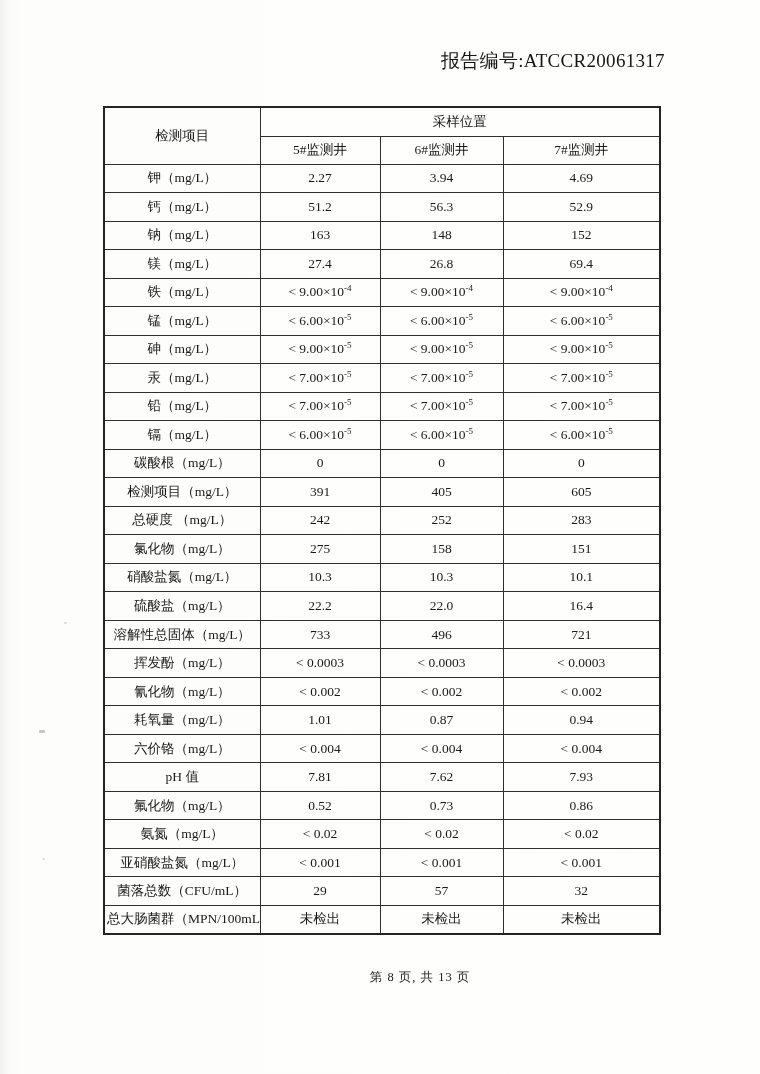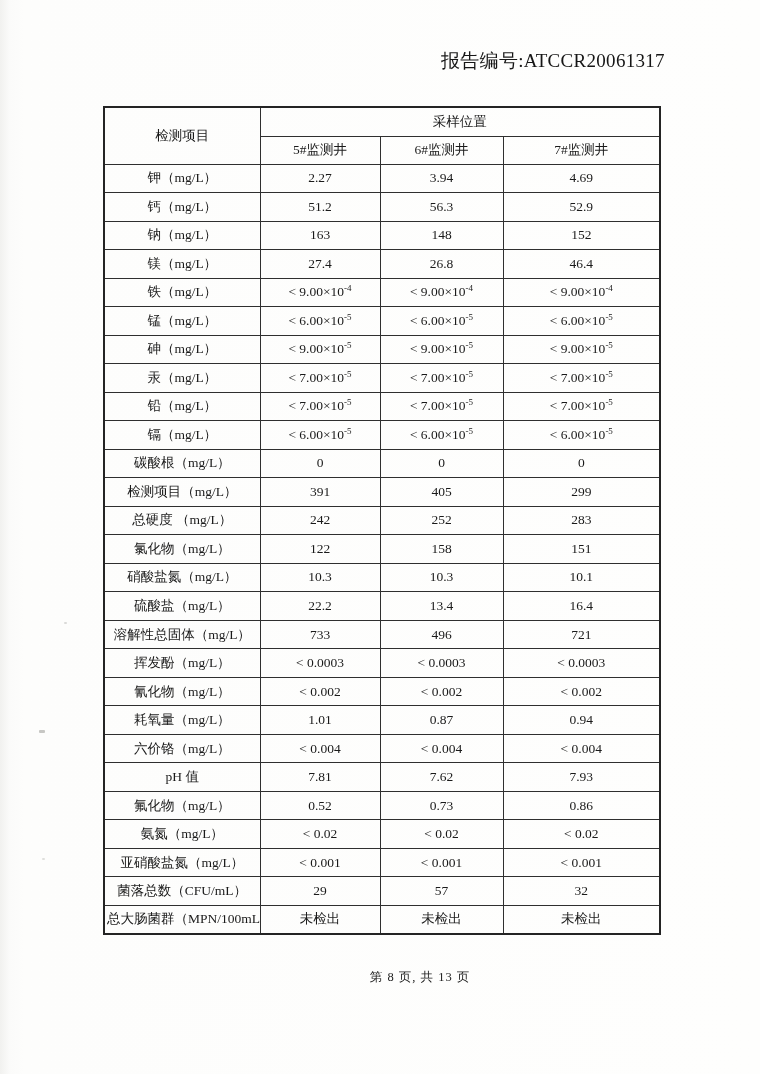--- a/index.html
+++ b/index.html
@@ -103,21 +103,21 @@
         <tr>
           <td>钠（mg/L）</td>
           <td>163</td>
           <td>148</td>
           <td>152</td>
         </tr>
         <tr>
           <td>镁（mg/L）</td>
           <td>27.4</td>
           <td>26.8</td>
-          <td>46.4</td>
+          <td>69.4</td>
         </tr>
         <tr>
           <td>铁（mg/L）</td>
           <td>&lt; 9.00×10<sup>-4</sup></td>
           <td>&lt; 9.00×10<sup>-4</sup></td>
           <td>&lt; 9.00×10<sup>-4</sup></td>
         </tr>
         <tr>
           <td>锰（mg/L）</td>
           <td>&lt; 6.00×10<sup>-5</sup></td>
@@ -151,44 +151,44 @@
         <tr>
           <td>碳酸根（mg/L）</td>
           <td>0</td>
           <td>0</td>
           <td>0</td>
         </tr>
         <tr>
           <td>检测项目（mg/L）</td>
           <td>391</td>
           <td>405</td>
-          <td>299</td>
+          <td>605</td>
         </tr>
         <tr>
           <td>总硬度 （mg/L）</td>
           <td>242</td>
           <td>252</td>
           <td>283</td>
         </tr>
         <tr>
           <td>氯化物（mg/L）</td>
-          <td>122</td>
+          <td>275</td>
           <td>158</td>
           <td>151</td>
         </tr>
         <tr>
           <td>硝酸盐氮（mg/L）</td>
           <td>10.3</td>
           <td>10.3</td>
           <td>10.1</td>
         </tr>
         <tr>
           <td>硫酸盐（mg/L）</td>
           <td>22.2</td>
-          <td>13.4</td>
+          <td>22.0</td>
           <td>16.4</td>
         </tr>
         <tr>
           <td>溶解性总固体（mg/L）</td>
           <td>733</td>
           <td>496</td>
           <td>721</td>
         </tr>
         <tr>
           <td>挥发酚（mg/L）</td>

